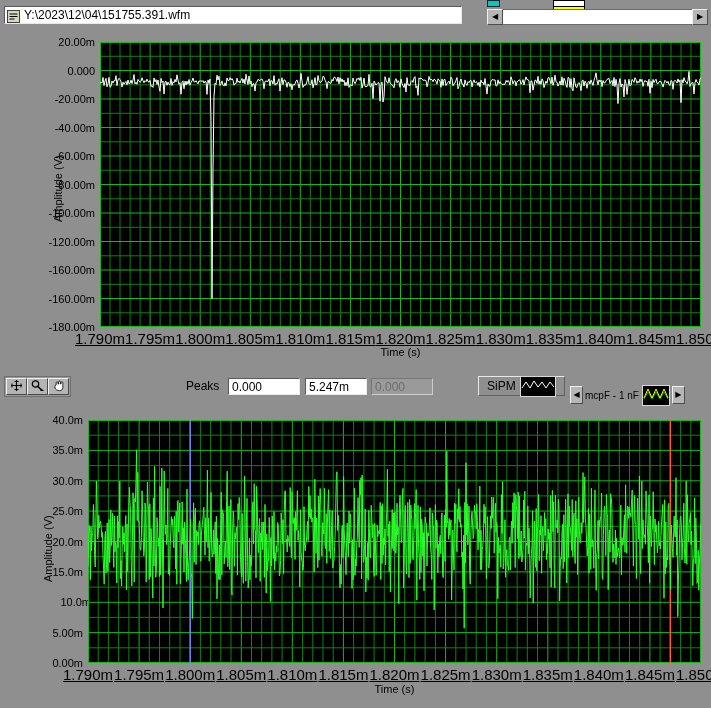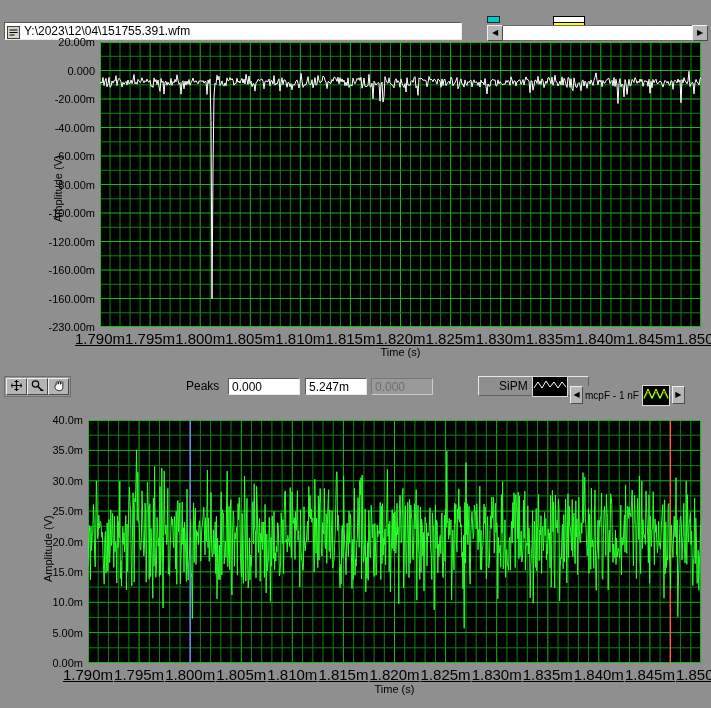--- a/index.html
+++ b/index.html
@@ -1,20 +1,20 @@
 <!DOCTYPE html>
 <html><head>
 <meta charset="utf-8">
 <style>
   html,body{margin:0;padding:0;}
   #root{position:relative;width:711px;height:708px;background:#8f8f8f;
         font-family:"Liberation Sans",sans-serif;overflow:hidden;color:#000;}
 
   
-  .topbar{position:absolute;left:0;top:16px;width:711px;height:30px;}
+  .topbar{position:absolute;left:0;top:0;width:711px;height:30px;}
   .path-control{position:absolute;left:4px;top:6px;width:458px;height:18px;background:#ffffff;
     border:1px solid;border-color:#5a5a5a #e9e9e9 #e9e9e9 #5a5a5a;display:flex;align-items:center;box-sizing:border-box;}
   .path-icon{width:13px;height:13px;margin:0 2px;flex:0 0 auto;}
   .path-input{flex:1;border:none;outline:none;background:transparent;height:100%;
     font-family:"Liberation Sans",sans-serif;font-size:12px;padding:0 2px;color:#000;}
   .frag-cyan{position:absolute;left:487px;top:0;width:13px;height:7px;background:#00c8c8;border:1px solid #222;box-sizing:border-box;}
   .swatches{position:absolute;left:553px;top:0;}
   .swatch-white{display:block;width:30px;height:5px;background:#ffffff;border:1px solid #000;}
   .swatch-yellow{display:block;width:30px;height:7px;background:#ffff00;border:1px solid #000;border-top:none;}
   .hscroll{position:absolute;left:487px;top:9px;width:221px;height:16px;display:flex;}
@@ -47,21 +47,21 @@
   .pbtn{width:21px;height:17px;background:#b4b4b4;border:1px solid;border-color:#f0f0f0 #4a4a4a #4a4a4a #f0f0f0;
     padding:0;display:flex;align-items:center;justify-content:center;box-sizing:border-box;}
   .peaks-label{position:absolute;left:186px;top:3px;font-size:12px;color:#000;}
   .numfield{position:absolute;top:2px;height:17px;background:#ffffff;border:1px solid;
     border-color:#5a5a5a #e9e9e9 #e9e9e9 #5a5a5a;font-family:"Liberation Sans",sans-serif;
     font-size:12px;color:#000;padding:0 3px;box-sizing:border-box;outline:none;}
   .f1{left:228px;width:72px;}
   .f2{left:305px;width:62px;}
   .f3{left:371px;width:62px;background:#9a9a9a;color:#6e6e6e;border-color:#777 #ccc #ccc #777;}
   .legend-sipm{position:absolute;left:478px;top:0;height:20px;display:flex;align-items:center;
-    border:1px solid;border-color:#e8e8e8 #606060 #606060 #e8e8e8;background:#8f8f8f;padding:1px 20px;box-sizing:border-box;}
+    border:1px solid;border-color:#e8e8e8 #606060 #606060 #e8e8e8;background:#8f8f8f;padding:1px 8px;box-sizing:border-box;}
   .legend-sipm .ltext{font-size:12px;margin-right:4px;}
   .licon{background:#000;border:1px solid #d8d8d8;display:block;}
   .legend2{position:absolute;left:570px;top:10px;display:flex;align-items:center;}
   .legend2 .sbtn{width:13px;height:18px;}
   .legend-mcp{display:flex;align-items:center;background:#8f8f8f;height:18px;padding:0 2px;}
   .legend-mcp .ltext{font-size:10px;margin-right:3px;white-space:nowrap;}
 </style>
 </head>
 <body>
 
@@ -99,21 +99,21 @@
         <span class="ytick" style="top: 6px; left: 37px;">20.00m</span>
         <span class="ytick" style="top: 34.5px; left: 37px;">0.000</span>
         <span class="ytick" style="top: 63px; left: 37px;">-20.00m</span>
         <span class="ytick" style="top: 91.5px; left: 37px;">-40.00m</span>
         <span class="ytick" style="top: 120px; left: 37px; text-align: right;">-60.00m</span>
         <span class="ytick" style="top: 148.5px; left: 37px;">-80.00m</span>
         <span class="ytick" style="top: 177px; left: 37px;">-100.00m</span>
         <span class="ytick" style="top: 205.5px; left: 37px;">-120.00m</span>
         <span class="ytick" style="top: 234px; left: 37px;">-160.00m</span>
         <span class="ytick" style="top: 262.5px; left: 37px;">-160.00m</span>
-        <span class="ytick" style="top: 291px; left: 37px;">-230.00m</span>
+        <span class="ytick" style="top: 291px; left: 37px;">-180.00m</span>
       </div>
     <svg class="plot" id="g1plot" width="601" height="285" viewBox="0 0 601 285">
         <rect x="0" y="0" width="601" height="285" fill="#000000"></rect>
         <line x1="0.0" y1="0" x2="0.0" y2="285" stroke="#18b818" stroke-width="1"></line>
         <line x1="10.0" y1="0" x2="10.0" y2="285" stroke="#0f820f" stroke-width="1"></line>
         <line x1="20.0" y1="0" x2="20.0" y2="285" stroke="#0f820f" stroke-width="1"></line>
         <line x1="30.1" y1="0" x2="30.1" y2="285" stroke="#0f820f" stroke-width="1"></line>
         <line x1="40.1" y1="0" x2="40.1" y2="285" stroke="#0f820f" stroke-width="1"></line>
         <line x1="50.1" y1="0" x2="50.1" y2="285" stroke="#18b818" stroke-width="1"></line>
         <line x1="60.1" y1="0" x2="60.1" y2="285" stroke="#0f820f" stroke-width="1"></line>
@@ -276,21 +276,21 @@
 
   <div class="graph" id="g2">
     <div class="ylabel">Amplitude (V)</div>
     <div class="yticks" id="g2y">
         <span class="ytick" style="top: 8px; left: 25px;">40.0m</span>
         <span class="ytick" style="top: 38.375px; left: 25px;">35.0m</span>
         <span class="ytick" style="top: 68.75px; left: 25px;">30.0m</span>
         <span class="ytick" style="top: 99.125px; left: 25px;">25.0m</span>
         <span class="ytick" style="top: 129.5px; left: 25px;">20.0m</span>
         <span class="ytick" style="top: 159.875px; left: 25px;">15.0m</span>
-        <span class="ytick" style="top: 190.25px; left: 25px;">10.0m</span>
+        <span class="ytick" style="top: 190.25px; left: 33px;">10.0m</span>
         <span class="ytick" style="top: 220.625px; left: 25px;">5.00m</span>
         <span class="ytick" style="top: 251px; left: 25px;">0.00m</span>
       </div>
     <svg class="plot" id="g2plot" width="613" height="243" viewBox="0 0 613 243">
         <rect x="0" y="0" width="613" height="243" fill="#000000"></rect>
         <line x1="0.0" y1="0" x2="0.0" y2="243" stroke="#18b818" stroke-width="1"></line>
         <line x1="10.2" y1="0" x2="10.2" y2="243" stroke="#0f820f" stroke-width="1"></line>
         <line x1="20.4" y1="0" x2="20.4" y2="243" stroke="#0f820f" stroke-width="1"></line>
         <line x1="30.6" y1="0" x2="30.6" y2="243" stroke="#0f820f" stroke-width="1"></line>
         <line x1="40.9" y1="0" x2="40.9" y2="243" stroke="#0f820f" stroke-width="1"></line>

